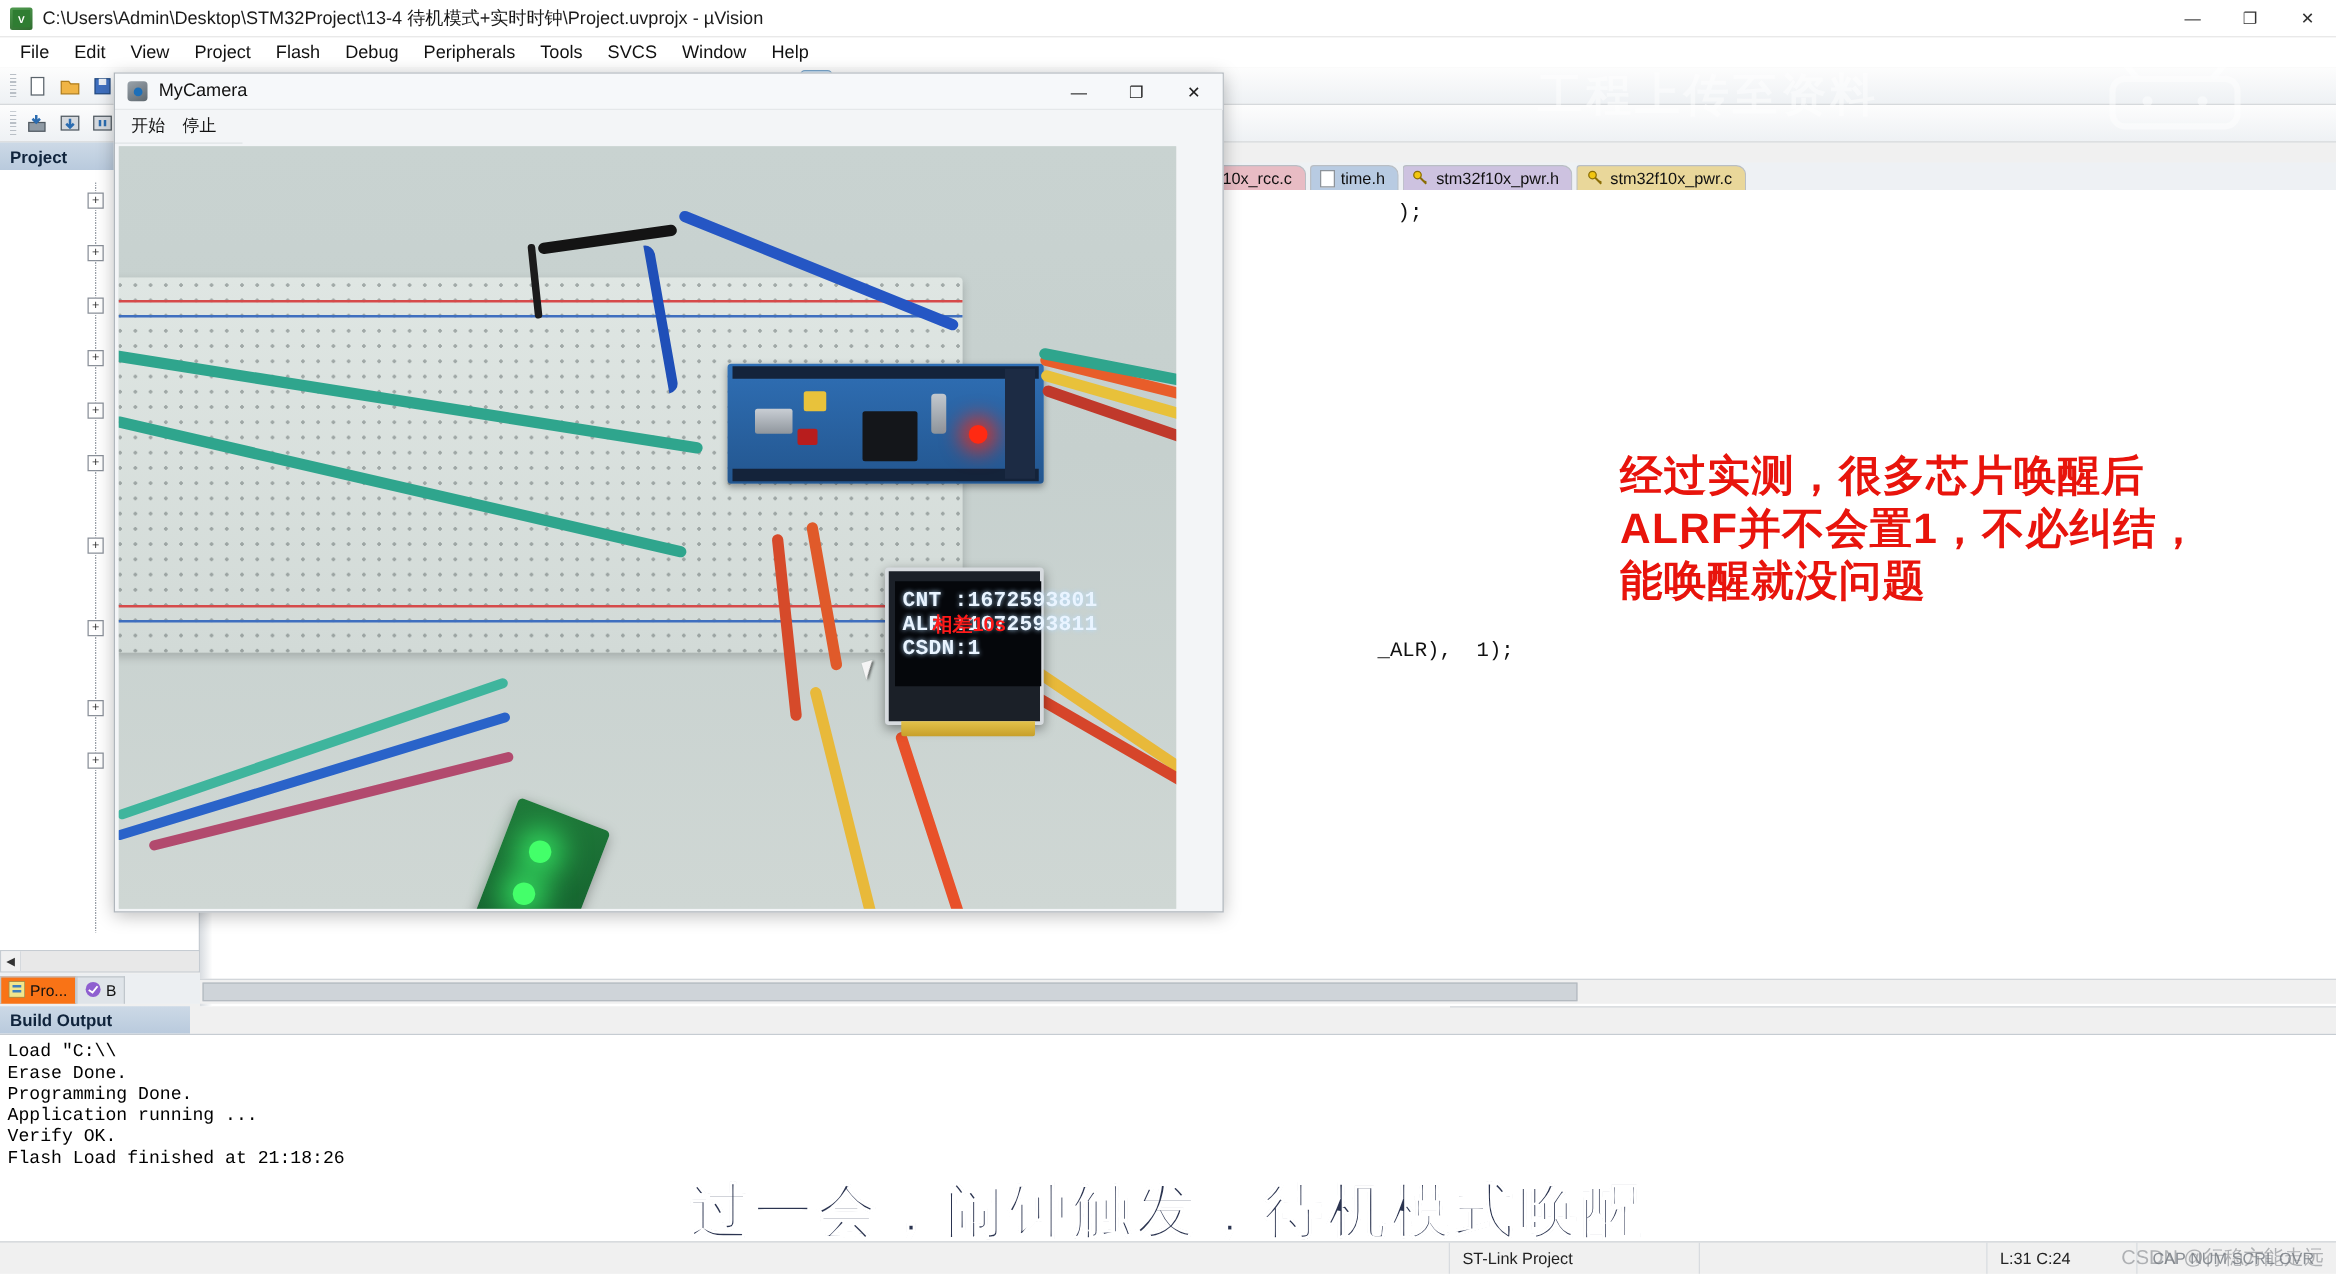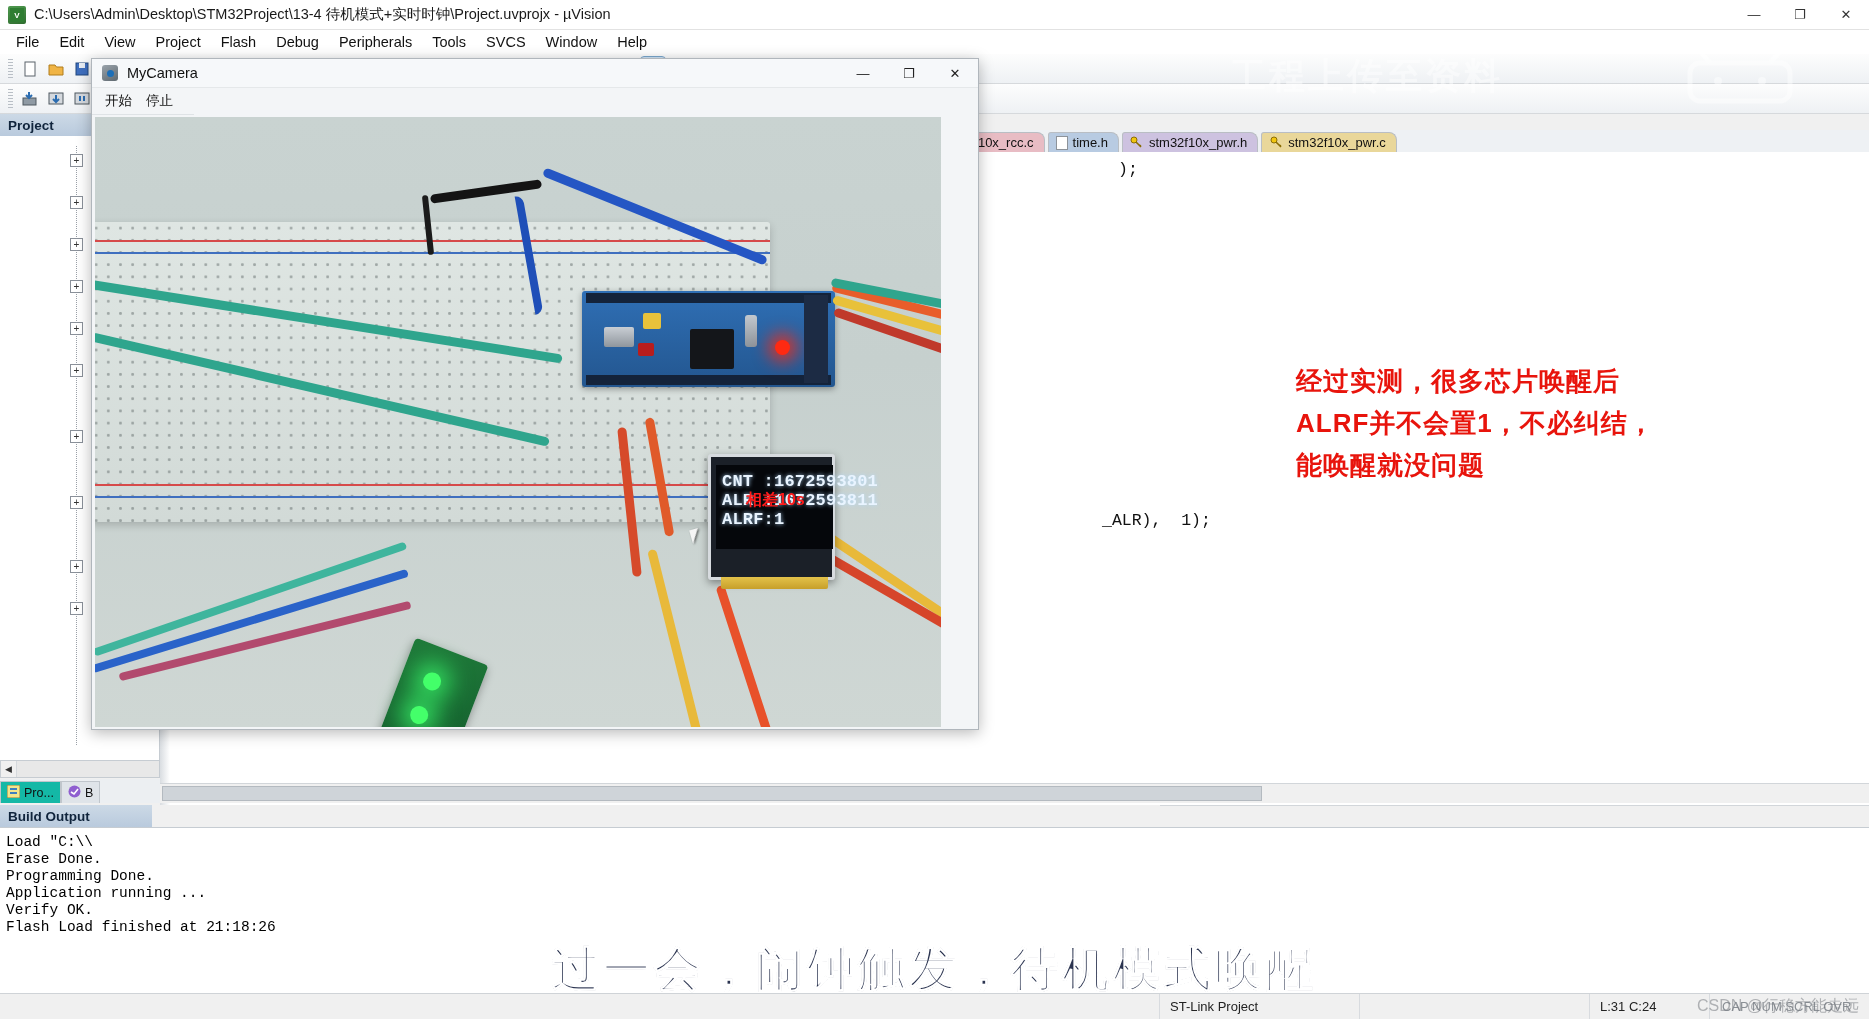--- a/index.html
+++ b/index.html
@@ -50,21 +50,21 @@
     background:repeating-linear-gradient(#9aa0a8 0 1px, transparent 1px 2px); }
   .proj-hscroll { position:absolute; left:0; top:760px; width:160px; height:18px;
     background:#f0f0f0; border:1px solid #c6ccd2; display:flex; align-items:center; }
   .hs-left { width:16px; height:16px; display:flex; align-items:center; justify-content:center;
     font-size:9px; color:#333; background:#f0f0f0; border-right:1px solid #d5d9dd; }
   .hs-track { flex:1; height:16px; background:#e8e8e8; }
   .proj-tabs { position:absolute; left:0; top:779px; width:160px; height:24px;
     background:#eceff2; display:flex; align-items:flex-end; }
   .ptab { height:22px; display:flex; align-items:center; gap:4px; padding:0 6px;
     font-size:12.5px; color:#111; background:#dfe4e9; border:1px solid #c0c6cc; border-bottom:none; }
-  .ptab.sel { background:#14b8a6; }
+  .ptab.sel { background:#f97316; }
 
   
   .bo-header { position:absolute; left:0; top:805px; width:152px; height:22px;
     background:linear-gradient(#ccd9e6,#b9cadd); display:flex; align-items:center;
     padding-left:8px; font-size:13.5px; color:#10243c; font-weight:600; }
   .bo-body { position:absolute; left:0; top:827px; width:1869px; height:166px;
     background:#ffffff; border-top:1px solid #c6ccd2; padding:6px 0 0 6px; }
   .bo-line { font-family:"Liberation Mono", monospace; font-size:14.5px; color:#000;
     line-height:17px; white-space:pre; }
 
@@ -151,21 +151,21 @@
     transform:rotate(21deg); box-shadow:0 3px 10px rgba(0,0,0,.35); }
   .sens-led { position:absolute; width:18px; height:18px; border-radius:50%;
     background:#44ff6a; box-shadow:0 0 22px 10px rgba(60,255,110,.72); }
   .cursor { position:absolute; left:596px; top:412px; width:0; height:0;
     border-left:9px solid #f5f5f5; border-bottom:14px solid transparent;
     transform:rotate(-16deg); filter:drop-shadow(1px 1px 1px rgba(0,0,0,.6)); }
   .oled-note { position:absolute; left:651px; top:373px; font-size:16px; color:#ff1a1a;
     font-weight:bold; white-space:nowrap; }
 
   
-  .annot { position:absolute; left:1296px; top:360px; font-size:26px; line-height:42px;
+  .annot { position:absolute; left:1296px; top:360px; font-size:34px; line-height:42px;
     color:#e8140c; font-weight:bold; white-space:pre-line; letter-spacing:1px; }
 
   
   .subtitle { position:absolute; left:0; top:938px; width:1869px; text-align:center;
     font-size:47px; font-weight:bold; color:#2b3450; letter-spacing:4px;
     -webkit-text-stroke:1px #ffffff; text-shadow:2px 2px 0 #fff, -2px -2px 0 #fff, 2px -2px 0 #fff, -2px 2px 0 #fff; }
 
   
   .bili { position:absolute; left:1680px; top:45px; width:120px; height:60px; opacity:.55; }
   .bili-txt { position:absolute; left:1230px; top:52px; font-size:36px; font-weight:bold;
@@ -584,21 +584,21 @@
         <div class="wire" style="left:530px; top:310px; width:9px; height:150px; background:#d64a2a; transform:rotate(-6deg);"></div>
         <div class="wire" style="left:575px; top:430px; width:9px; height:190px; background:#e8b93a; transform:rotate(-14deg);"></div>
         <div class="wire" style="left:645px; top:465px; width:9px; height:160px; background:#e8512a; transform:rotate(-18deg);"></div>
         <div class="wire" style="left:700px; top:470px; width:230px; height:9px; background:#e8b93a; transform:rotate(34deg);"></div>
         <div class="wire" style="left:690px; top:480px; width:240px; height:9px; background:#d6452a; transform:rotate(30deg);"></div>
 
         <div class="oled">
           <div class="oled-scr">
             <div class="oled-t" style="top:7px;">CNT :1672593801</div>
             <div class="oled-t" style="top:26px;">ALR :1672593811</div>
-            <div class="oled-t" style="top:45px;">ALRF:1</div>
+            <div class="oled-t" style="top:45px;">CSDN:1</div>
           </div>
           <div class="oled-pins"></div>
         </div>
 
         <div class="oled-note">相差10s</div>
 
         <div class="sens">
           <div class="sens-led" style="left:22px; top:26px;"></div>
           <div class="sens-led" style="left:22px; top:62px;"></div>
 

